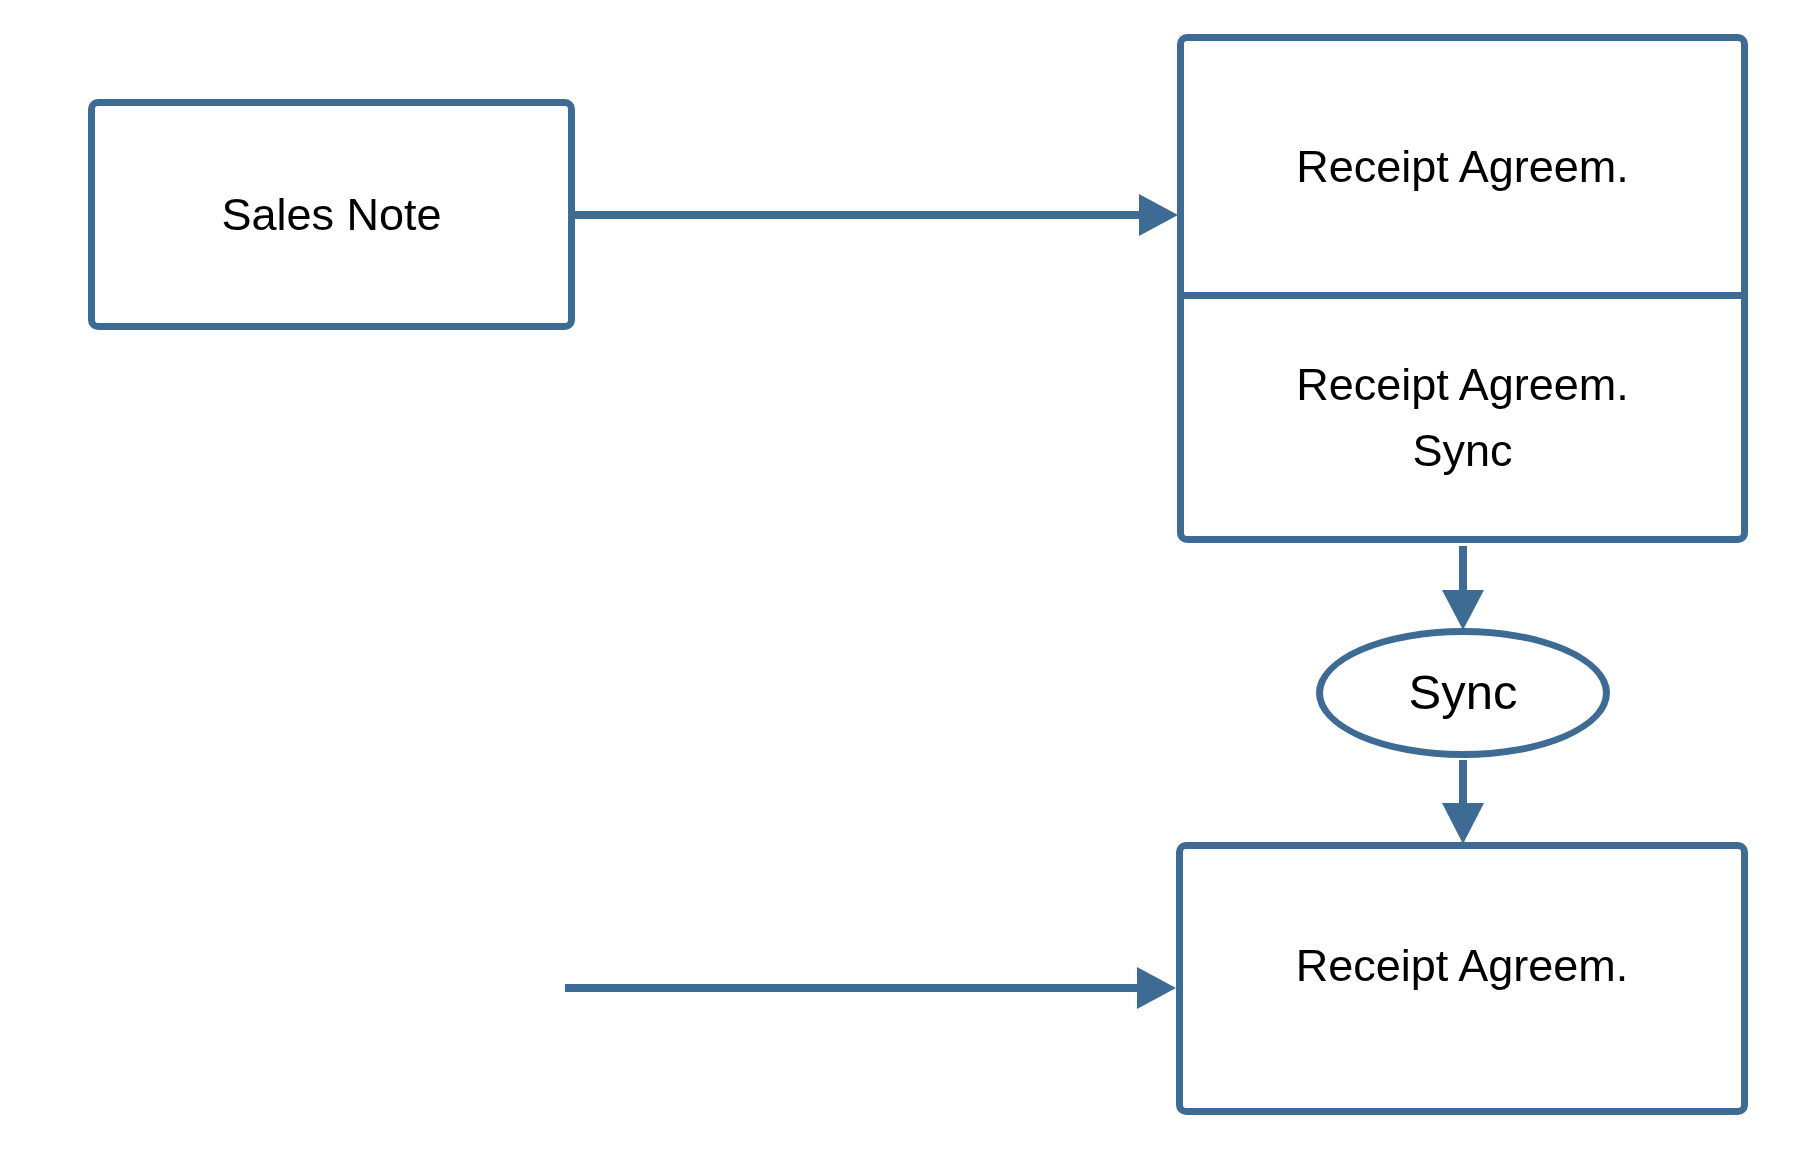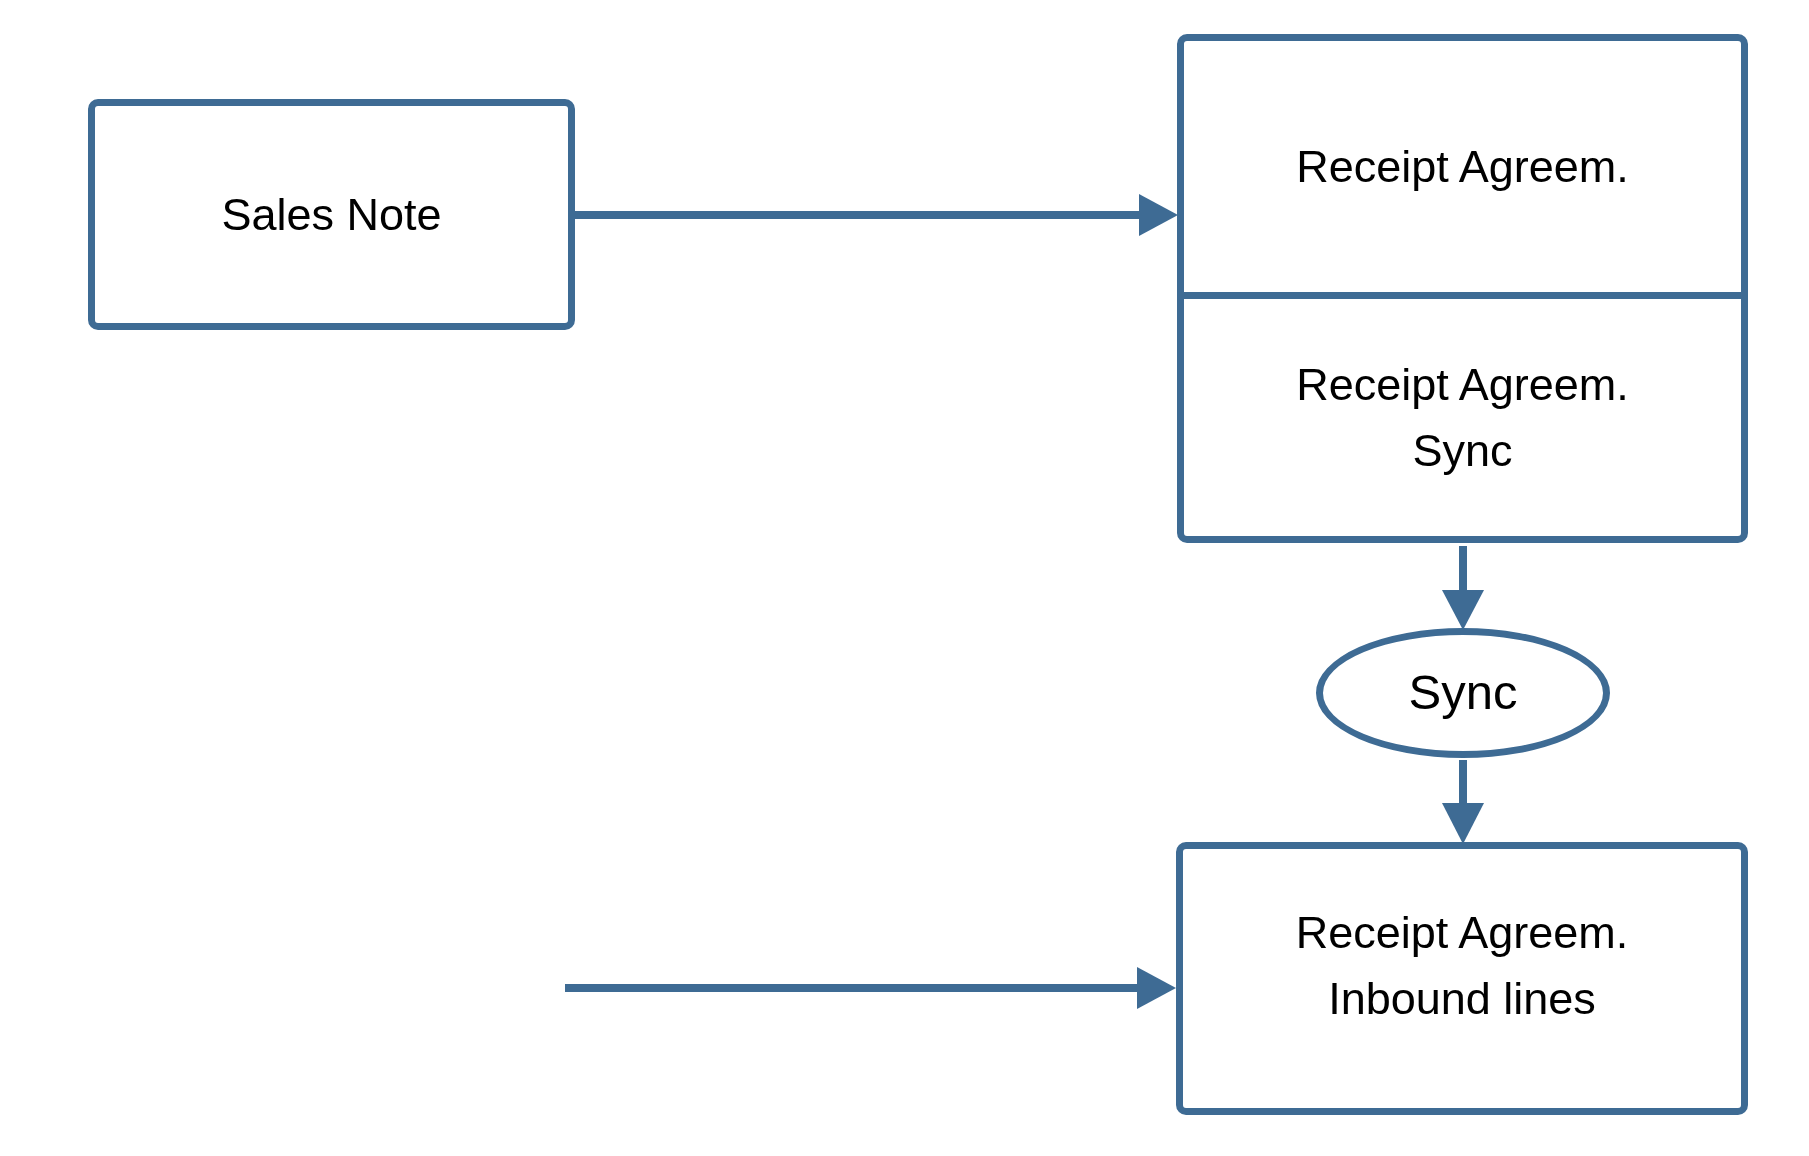--- a/index.html
+++ b/index.html
@@ -110,16 +110,15 @@
     </div>
   </div>
 
   <div class="node sync">
     <div class="label-line">Sync</div>
   </div>
 
 
   <div class="node inbound">
     <div class="label-line">Receipt Agreem.</div>
-    <div class="label-line">Inbound lines</div>
   </div>
 
 </div>
 
 </body></html>

